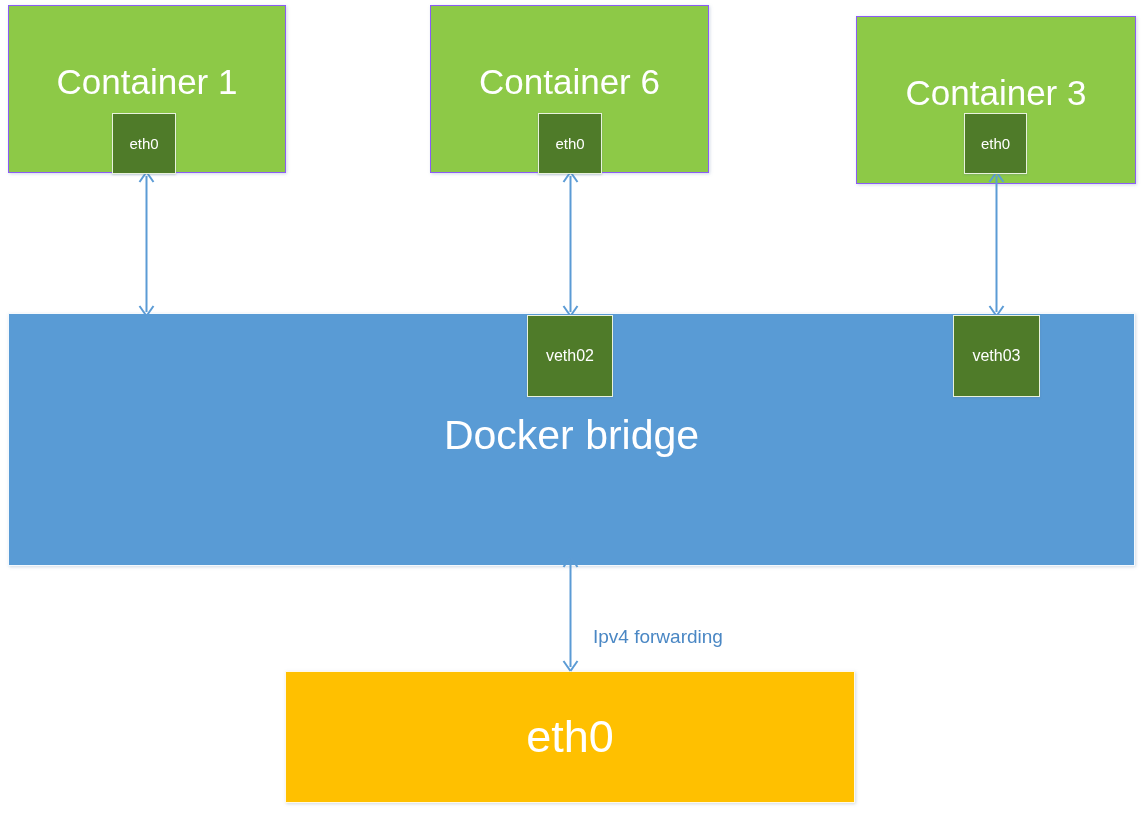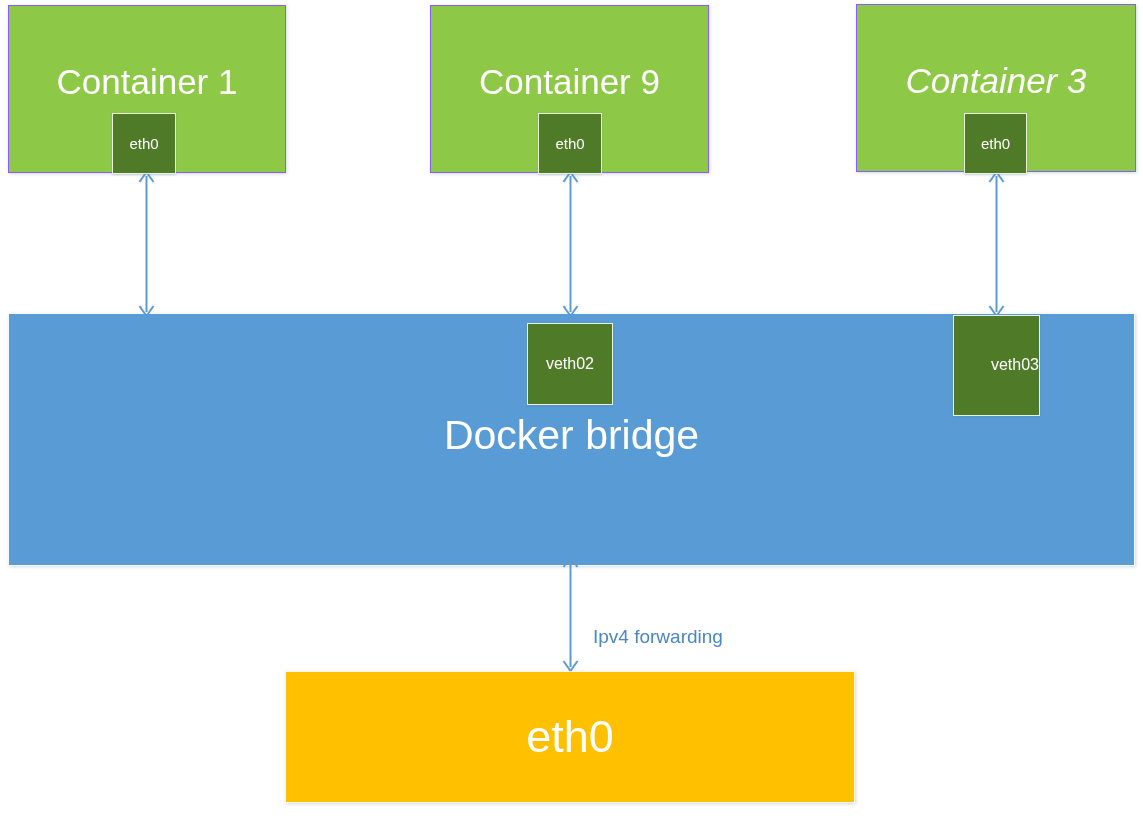--- a/index.html
+++ b/index.html
@@ -106,27 +106,27 @@
 <div id="diagram">
 
   <div class="box container-box" style="left:8px; top:5px; width:278px; height:168px;">
     <span>Container 1</span>
   </div>
   <div class="box iface-box" style="left:112px; top:113px; width:64px; height:61px;">
     <span>eth0</span>
   </div>
 
   <div class="box container-box" style="left:430px; top:5px; width:279px; height:168px;">
-    <span>Container 9</span>
+    <span>Container 6</span>
   </div>
   <div class="box iface-box" style="left:538px; top:113px; width:64px; height:61px;">
     <span>eth0</span>
   </div>
 
-  <div class="box container-box" style="left:856px; top:4px; width:280px; height:168px;font-style:italic;">
+  <div class="box container-box" style="left:856px; top:16px; width:280px; height:168px;">
     <span>Container 3</span>
   </div>
   <div class="box iface-box" style="left:964px; top:113px; width:63px; height:61px;">
     <span>eth0</span>
   </div>
 
   <div class="arrow" style="left:136px; top:170px; width:21px; height:148px;">
     <svg width="21" height="148" viewBox="0 0 21 148">
       <line x1="10.5" y1="6" x2="10.5" y2="142" stroke="#5B9BD5" stroke-width="2"></line>
       <path d="M10.5 2 L3.5 12" stroke="#5B9BD5" stroke-width="2" fill="none"></path>
@@ -152,24 +152,24 @@
       <path d="M10.5 2 L3.5 12" stroke="#5B9BD5" stroke-width="2" fill="none"></path>
       <path d="M10.5 2 L17.5 12" stroke="#5B9BD5" stroke-width="2" fill="none"></path>
       <path d="M10.5 146 L3.5 136" stroke="#5B9BD5" stroke-width="2" fill="none"></path>
       <path d="M10.5 146 L17.5 136" stroke="#5B9BD5" stroke-width="2" fill="none"></path>
     </svg>
   </div>
 
   <div class="box bridge-box" style="left:8px; top:313px; width:1127px; height:253px;"></div>
   <div class="bridge-label">Docker bridge</div>
 
-  <div class="box veth-box" style="left:527px; top:315px; width:86px; height:82px;margin-top:8px;">
+  <div class="box veth-box" style="left:527px; top:315px; width:86px; height:82px;">
     <span>veth02</span>
   </div>
-  <div class="box veth-box" style="left:953px; top:315px; width:87px; height:101px;justify-content:flex-end;">
+  <div class="box veth-box" style="left:953px; top:315px; width:87px; height:82px;">
     <span>veth03</span>
   </div>
 
   <div class="arrow" style="left:560px; top:555px; width:21px; height:118px;">
     <svg width="21" height="118" viewBox="0 0 21 118">
       <line x1="10.5" y1="6" x2="10.5" y2="112" stroke="#5B9BD5" stroke-width="2"></line>
       <path d="M10.5 2 L3.5 12" stroke="#5B9BD5" stroke-width="2" fill="none"></path>
       <path d="M10.5 2 L17.5 12" stroke="#5B9BD5" stroke-width="2" fill="none"></path>
       <path d="M10.5 116 L3.5 106" stroke="#5B9BD5" stroke-width="2" fill="none"></path>
       <path d="M10.5 116 L17.5 106" stroke="#5B9BD5" stroke-width="2" fill="none"></path>

